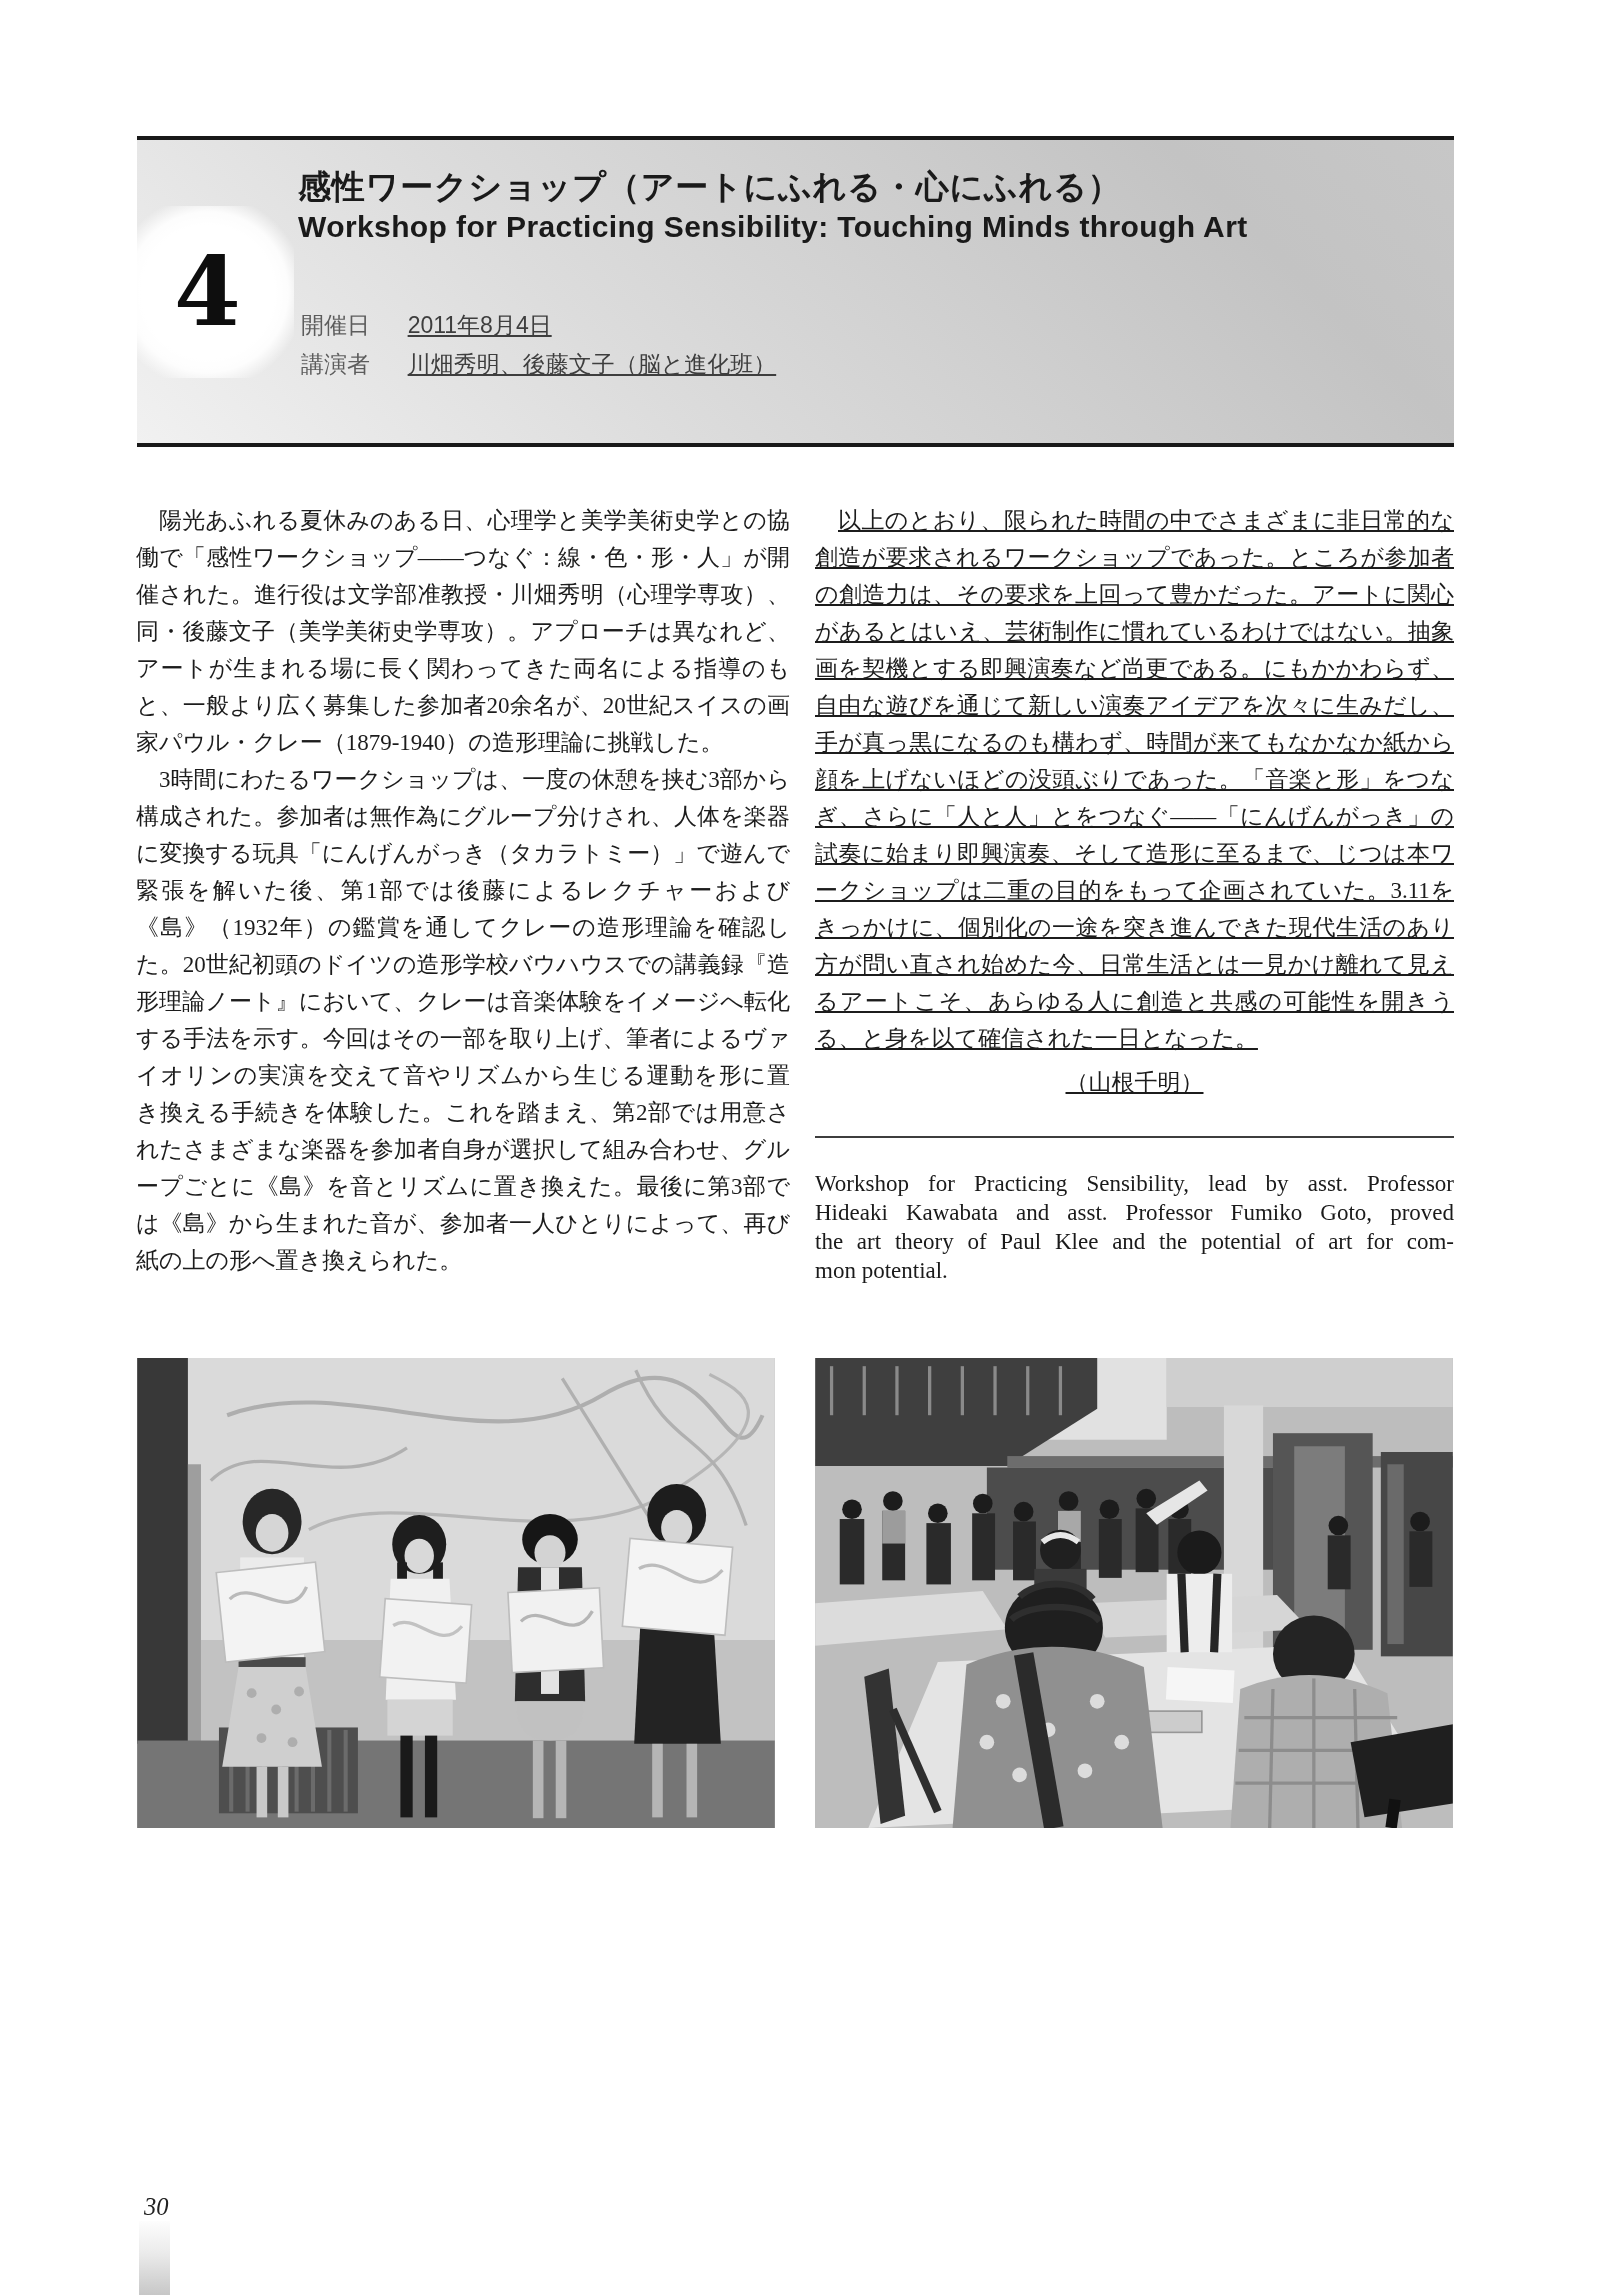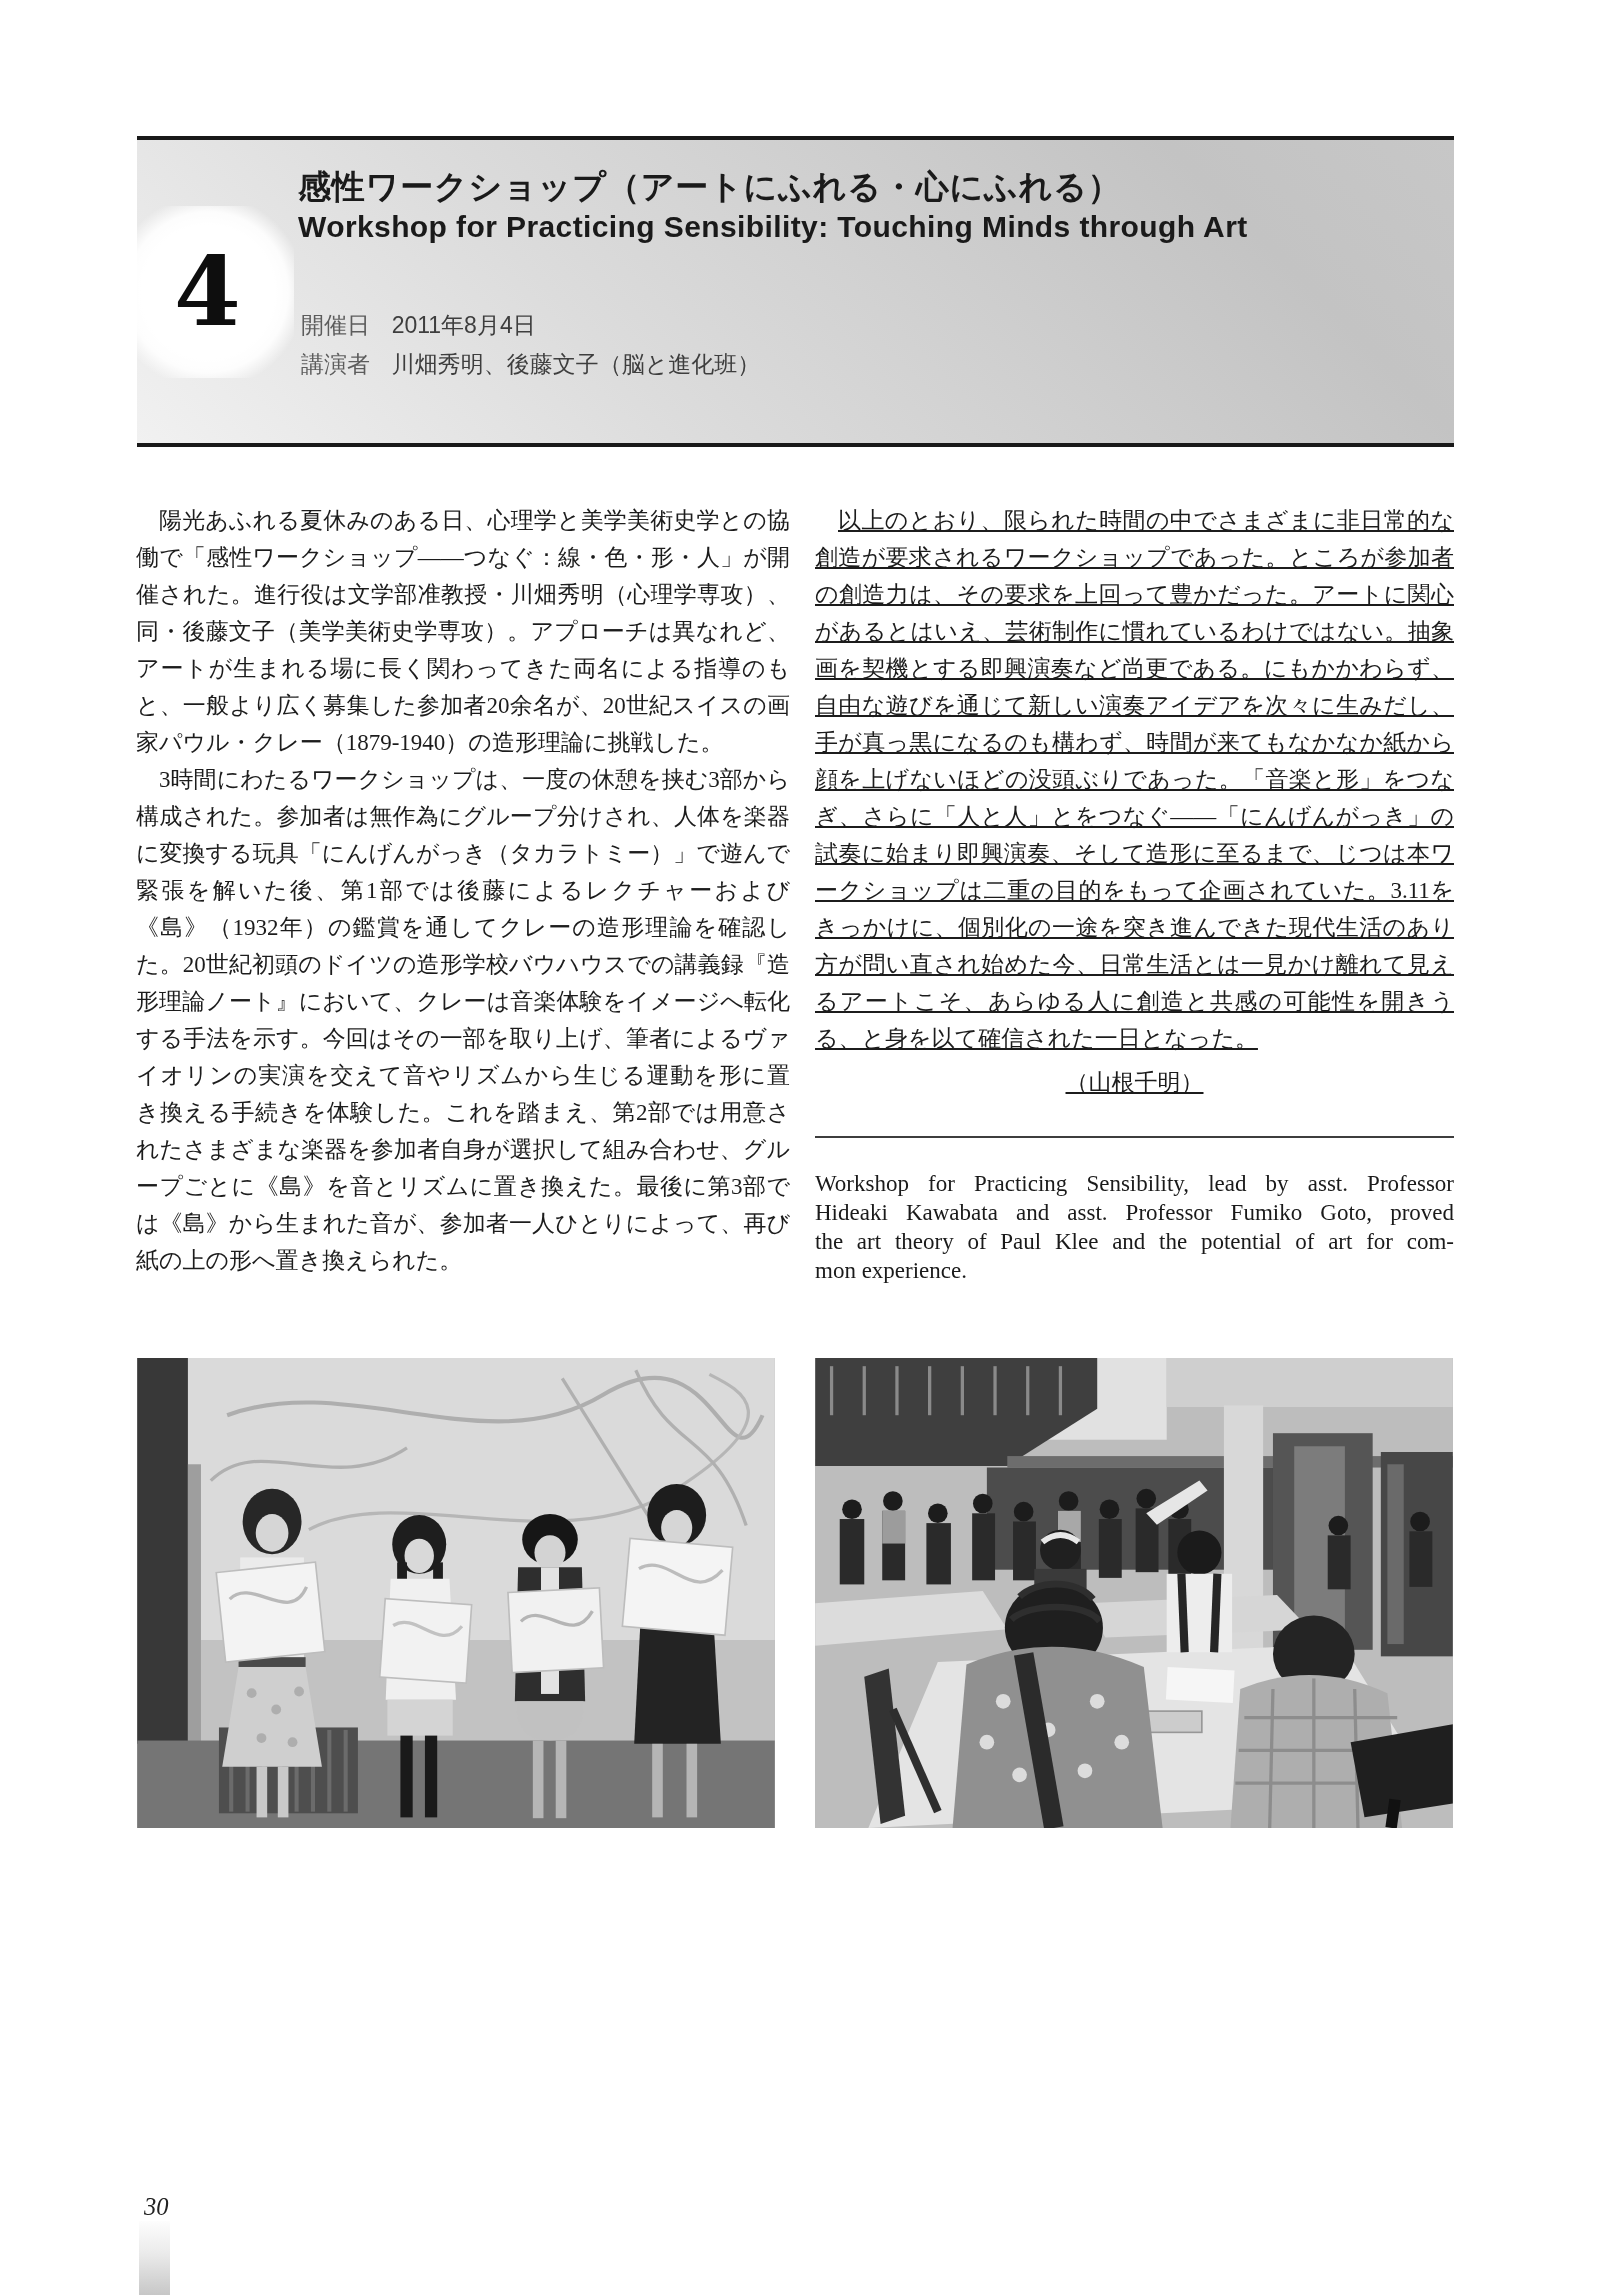--- a/index.html
+++ b/index.html
@@ -34,21 +34,21 @@
     font-size:33px; font-weight:bold; letter-spacing:0.8px; color:#1a1a1a; white-space:nowrap;margin-top:12px;
   }
   .title-en {
     position:absolute; left:161px; top:70px;
     font-family:"Liberation Sans","DejaVu Sans",sans-serif;
     font-size:30px; font-weight:bold; letter-spacing:0.4px; color:#1a1a1a; white-space:nowrap;
   }
   .meta { position:absolute; left:164px; top:166px; font-family:"Liberation Sans","DejaVu Sans",sans-serif; }
   .meta-row { height:39px; line-height:39px; white-space:nowrap; }
   .meta-label { display:inline-block; width:79px; font-size:23px; color:#5c5c5c; }
-  .meta-value { display:inline-block; margin-left:8px; font-size:23px; color:#3e3e3e; }
+  .meta-value { display:inline-block; margin-left:24px; font-size:23px; color:#3e3e3e;text-decoration:underline; }
 
   
   .col { position:absolute; top:502px; font-size:23px; line-height:37px; color:#1c1c1c; }
   .col p { text-indent:1em; text-align:justify; }
   .col-left  { left:136px; width:654px; }
   .col-right { left:815px; width:639px;text-decoration:underline; }
   .signature { text-align:center; font-size:23px; line-height:37px; margin-top:6.5px; color:#1c1c1c; }
 
   
   .caption-rule { position:absolute; left:815px; top:1136px; width:639px; height:1.6px; background:#3d3d3d; }
@@ -113,21 +113,21 @@
     <p>以上のとおり、限られた時間の中でさまざまに非日常的な創造が要求されるワークショップであった。ところが参加者の創造力は、その要求を上回って豊かだった。アートに関心があるとはいえ、芸術制作に慣れているわけではない。抽象画を契機とする即興演奏など尚更である。にもかかわらず、自由な遊びを通じて新しい演奏アイデアを次々に生みだし、手が真っ黒になるのも構わず、時間が来てもなかなか紙から顔を上げないほどの没頭ぶりであった。「音楽と形」をつなぎ、さらに「人と人」とをつなぐ――「にんげんがっき」の試奏に始まり即興演奏、そして造形に至るまで、じつは本ワークショップは二重の目的をもって企画されていた。3.11をきっかけに、個別化の一途を突き進んできた現代生活のあり方が問い直され始めた今、日常生活とは一見かけ離れて見えるアートこそ、あらゆる人に創造と共感の可能性を開きうる、と身を以て確信された一日となった。</p>
     <div class="signature">（山根千明）</div>
   </section>
 
   <div class="caption-rule"></div>
 
   <div class="en-caption">
     <div class="cap-line">Workshop for Practicing Sensibility, lead by asst. Professor</div>
     <div class="cap-line">Hideaki Kawabata and asst. Professor Fumiko Goto, proved</div>
     <div class="cap-line">the art theory of Paul Klee and the potential of art for com-</div>
-    <div class="cap-line last">mon experience.</div>
+    <div class="cap-line last">mon potential.</div>
   </div>
 
   <figure class="photo photo-left" role="img" aria-label="Four participants standing in a row, each holding up a drawing">
     <svg viewBox="0 0 780 575" xmlns="http://www.w3.org/2000/svg">
       <rect width="780" height="575" fill="#c2c2c2"></rect>
       <rect x="55" y="0" width="725" height="345" fill="#dadada"></rect>
       <path d="M110,70 C260,15 430,130 570,45 S720,170 765,70" stroke="#aeaeae" fill="none" stroke-width="5"></path>
       <path d="M210,210 C320,150 520,250 660,160 S740,40 700,20" stroke="#b6b6b6" fill="none" stroke-width="4"></path>
       <path d="M520,25 L645,225 M610,15 C655,120 705,85 745,205 M90,150 C150,90 240,170 330,110" stroke="#b0b0b0" fill="none" stroke-width="4"></path>
       <rect x="0" y="0" width="62" height="472" fill="#383838"></rect>

